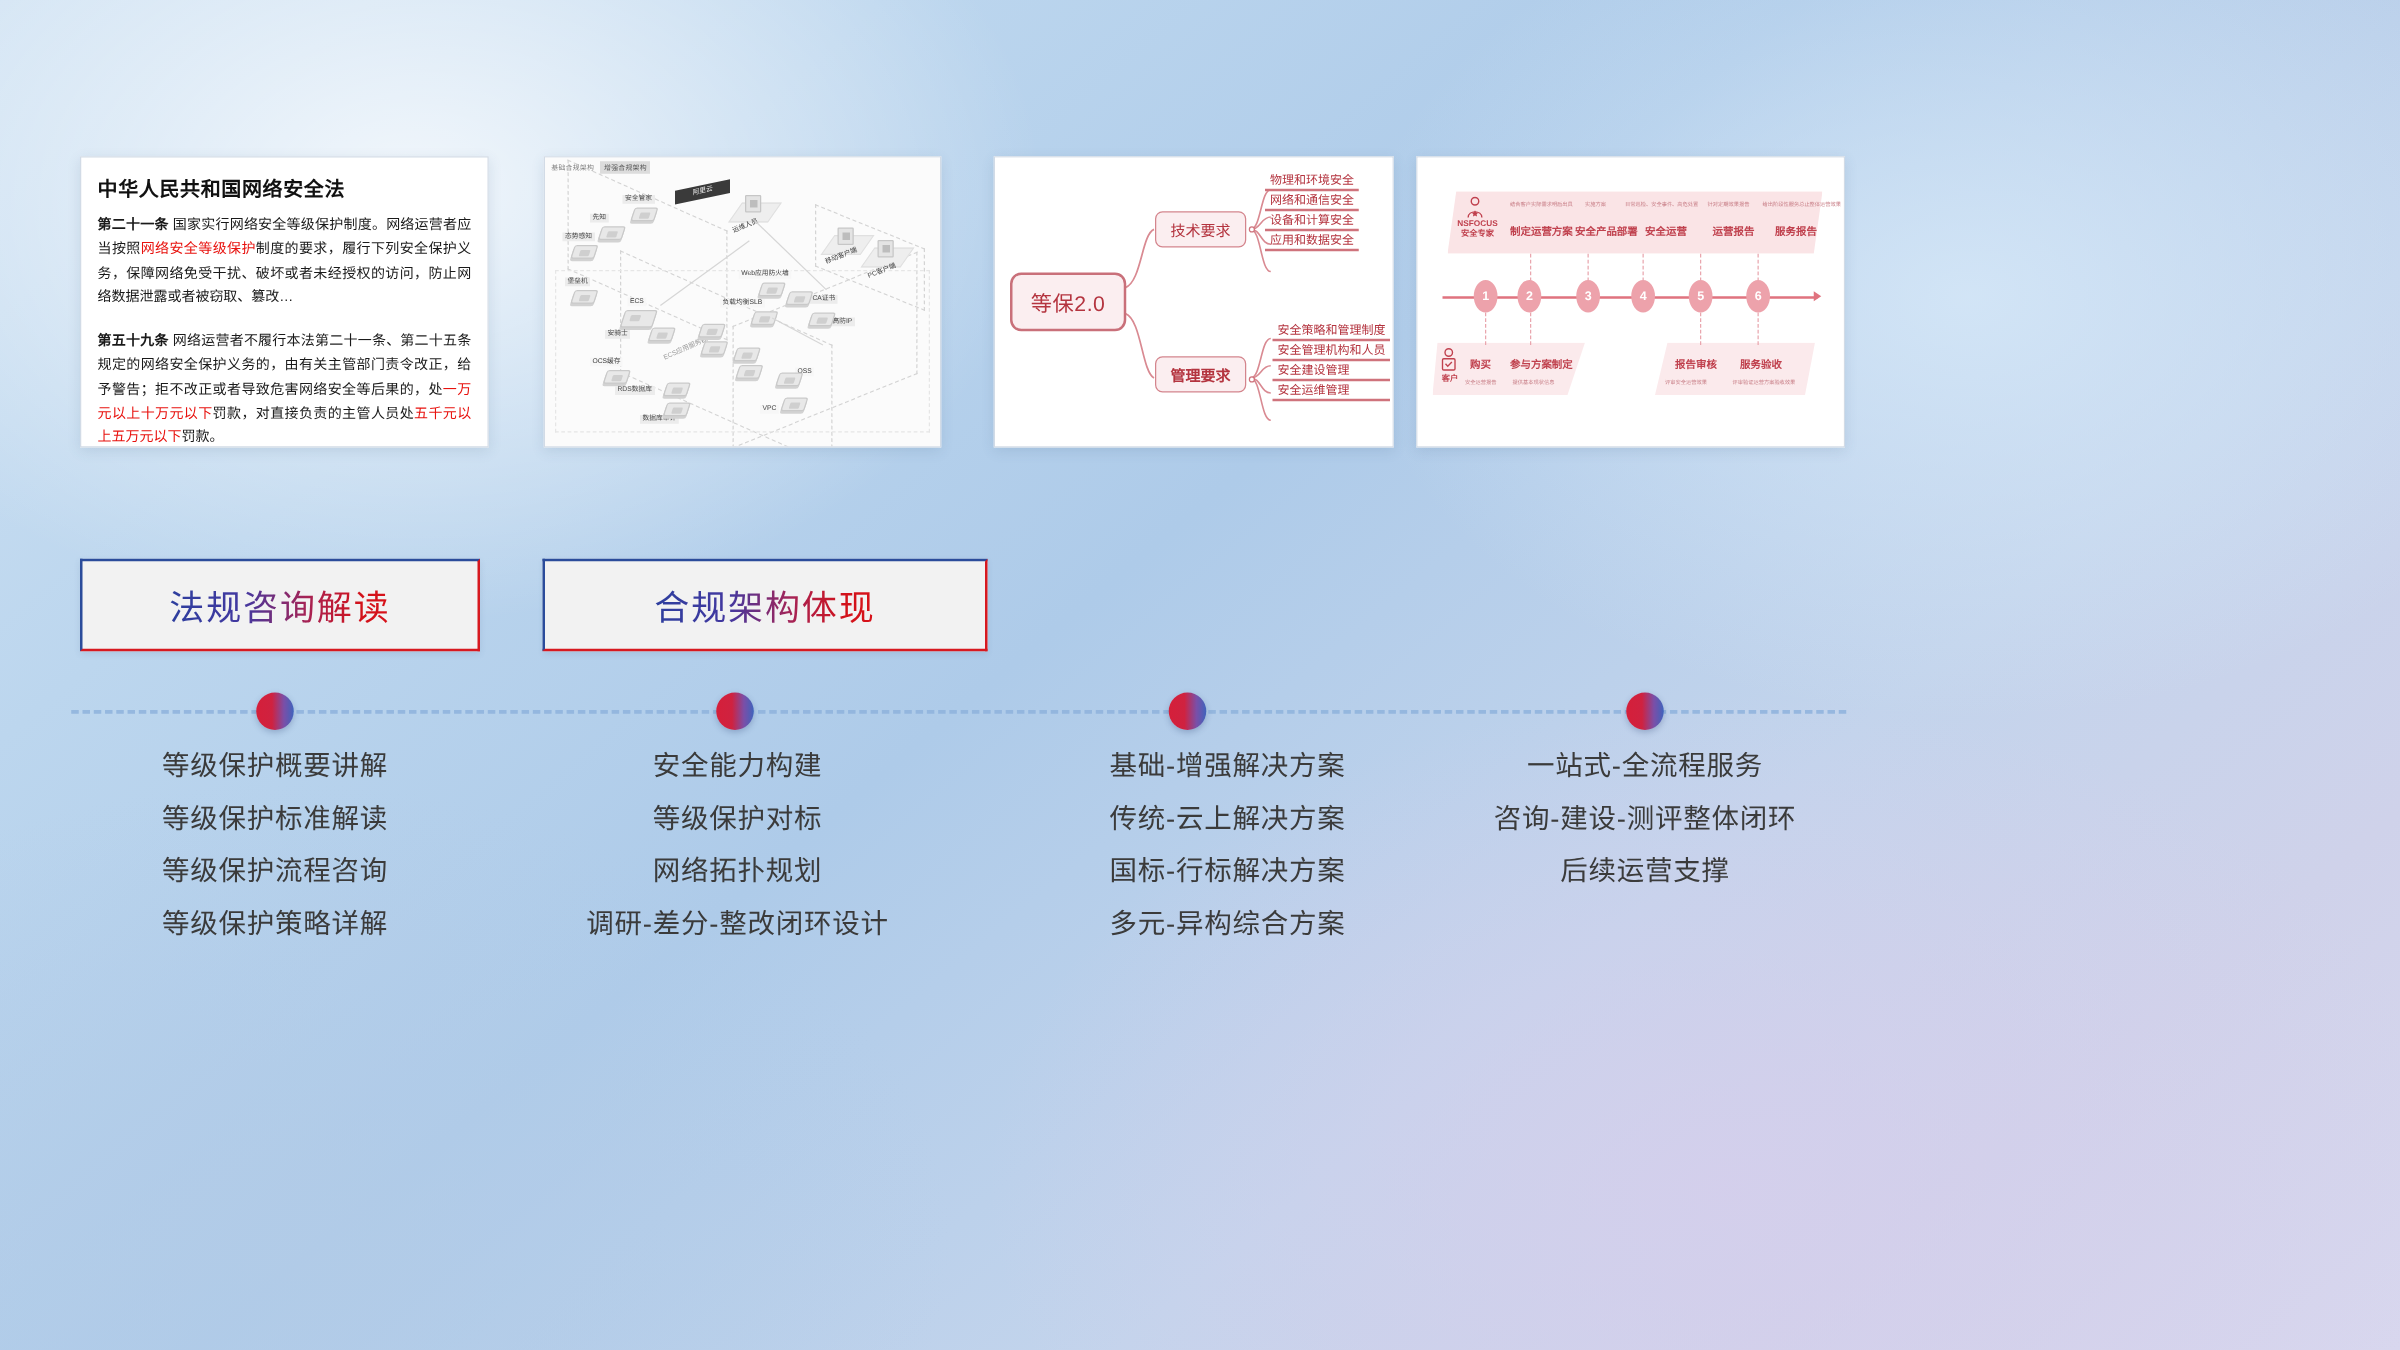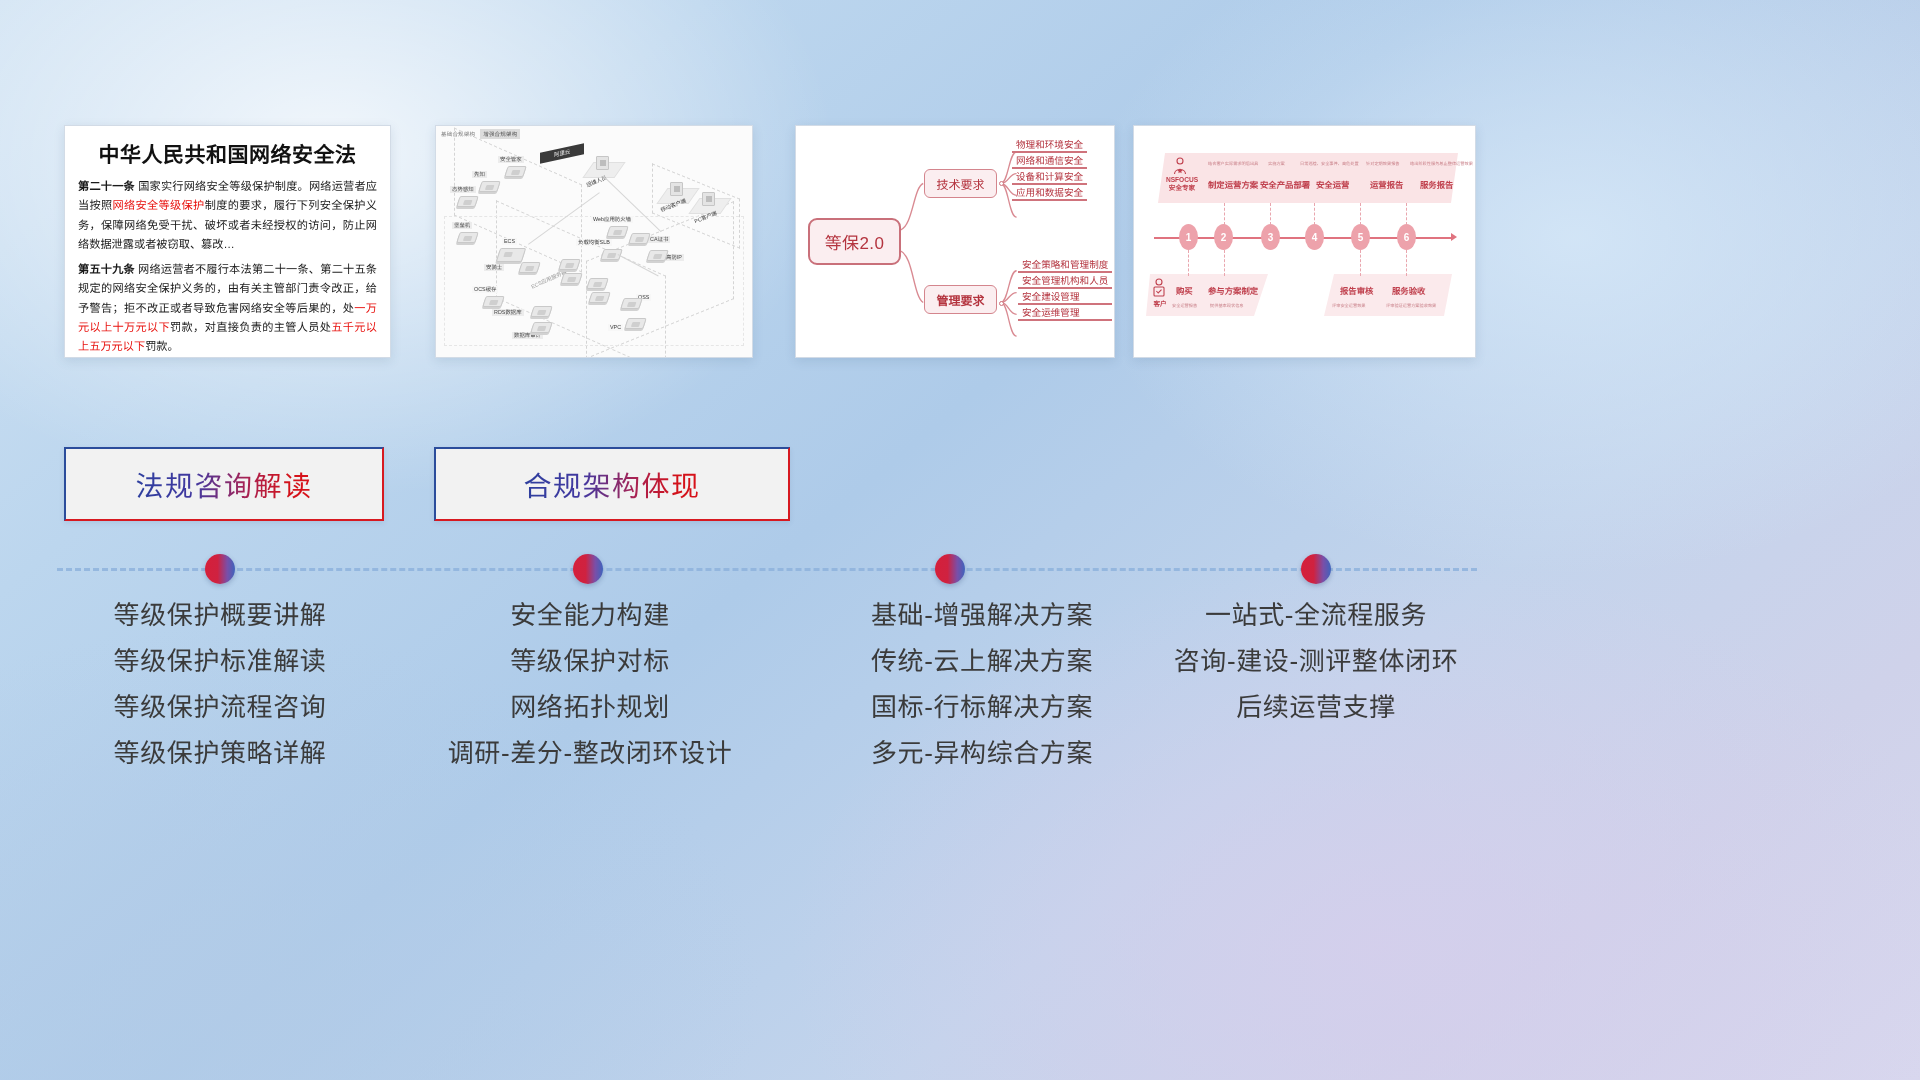--- a/index.html
+++ b/index.html
@@ -27,25 +27,25 @@
     overflow:hidden;
   }
   .card.c1 { left:64px;   width:327px; }
   .card.c2 { left:435px;  width:318px; }
   .card.c3 { left:795px;  width:320px; }
   .card.c4 { left:1133px; width:343px; }
 
   
   .law { padding:12px 13px 8px 13px; }
   .law-title {
-    text-align:center; font-weight:bold; font-size:21px; color:#111;
+    font-weight:bold; font-size:16px; color:#111;
     letter-spacing:.5px; margin-bottom:9px;
   }
   .law-p { font-size:11.2px; line-height:1.72; color:#1a1a1a; text-align:justify; }
-  .law-p + .law-p { margin-top:6px;font-family:Liberation Serif, serif; }
+  .law-p + .law-p { margin-top:16px; }
   .law-p b { font-weight:bold; }
   .law-p .red { color:#e8120e; }
 
   
   .arch { position:relative; width:100%; height:100%; background:#fbfbfb; }
   .arch .tabs { position:absolute; left:5px; top:3px; font-size:5.5px; color:#7d7d7d; letter-spacing:.2px; }
   .arch .tabs span { display:inline-block; margin-right:5px; }
   .arch .tabs span.sel { background:#dcdcdc; color:#555; padding:1px 3px; }
   .arch .zone { position:absolute; border:1px dashed #d4d4d4; }
   .arch .nodelabel {
@@ -166,21 +166,21 @@
   .tl .node.n3 { left:935px; }
   .tl .node.n4 { left:1301px; }
 
   
   .cols { position:absolute; left:0; top:602px; width:1920px; height:200px; }
   .col { position:absolute; top:0; width:360px; text-align:center; }
   .col.k1 { left:40px; }
   .col.k2 { left:410px; }
   .col.k3 { left:802px; }
   .col.k4 { left:1136px; }
-  .col p { font-size:26px; color:#3b3b3b; line-height:1; margin-bottom:20px; letter-spacing:.6px; }
+  .col p { font-size:22px; color:#3b3b3b; line-height:1; margin-bottom:20px; letter-spacing:.6px; }
 </style>
 </head>
 <body>
 
 <div id="stage">
 
   <div class="cards">
 
     <div class="card c1">
       <div class="law">

